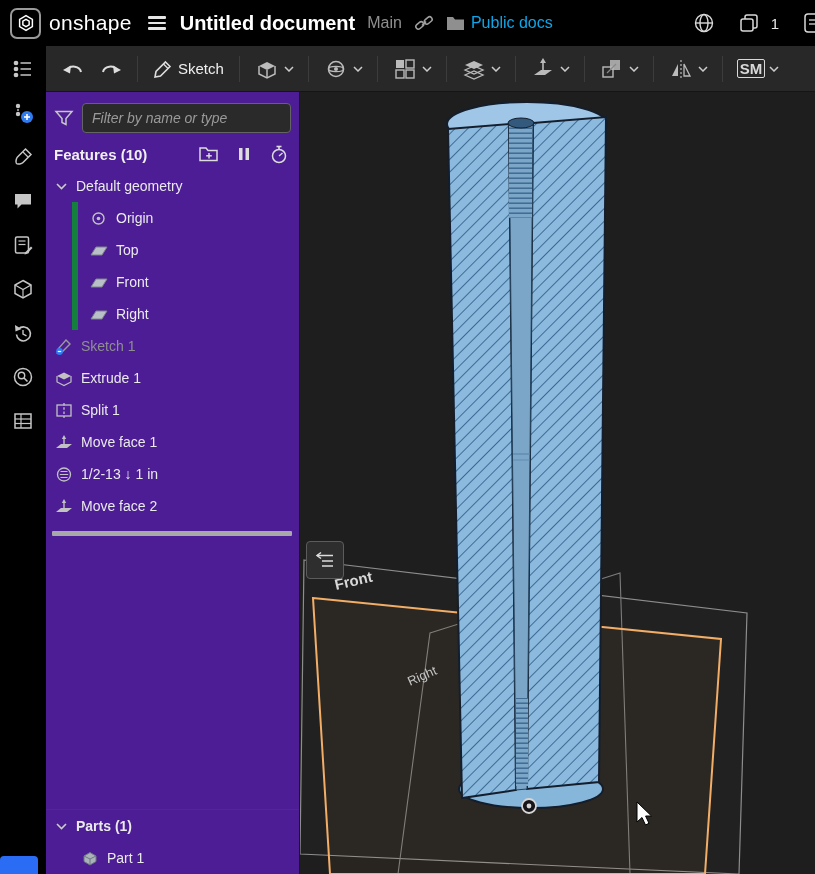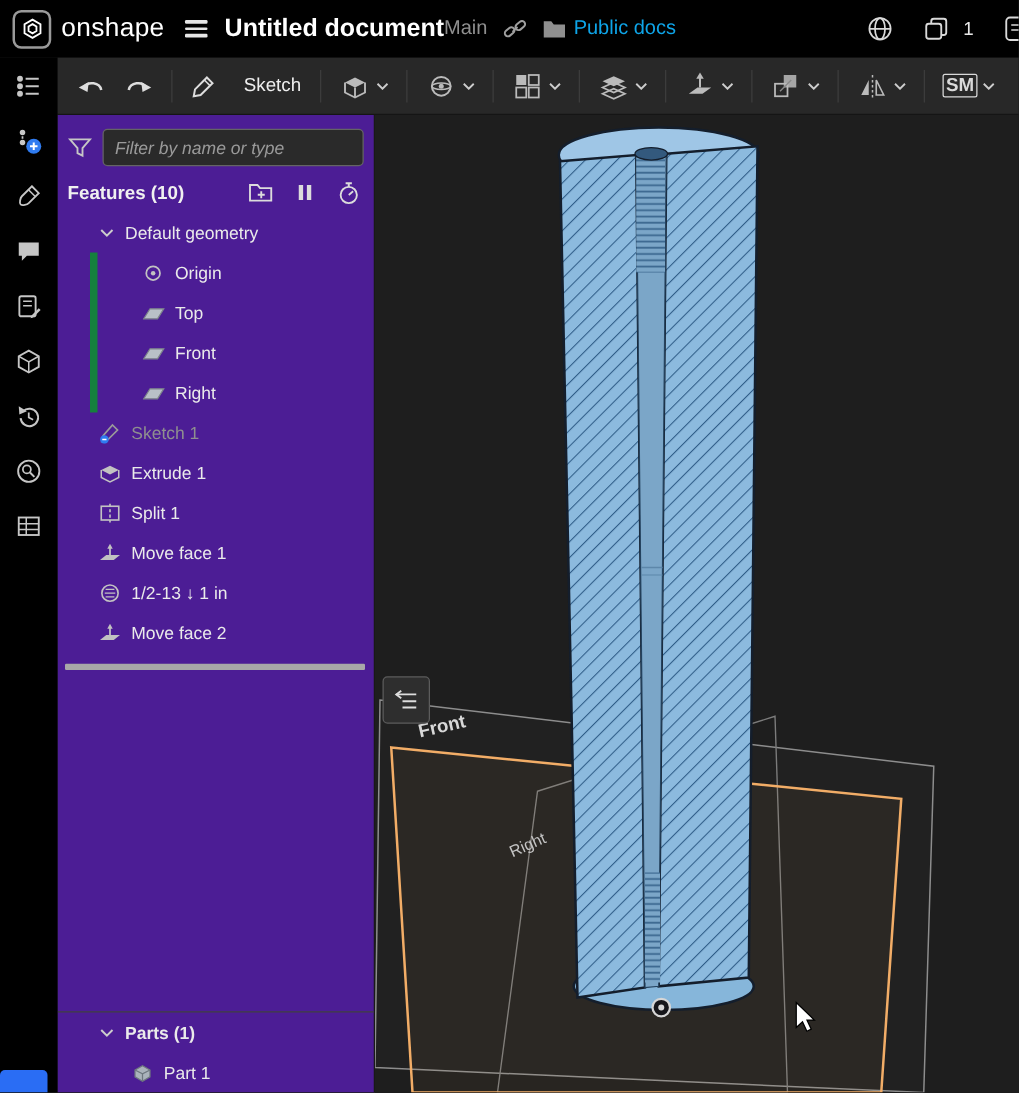--- a/index.html
+++ b/index.html
@@ -9,31 +9,31 @@
 
   
   .topbar { position:absolute; left:0; top:0; width:815px; height:46px; background:#000;
             display:flex; align-items:center; padding:0 0 0 10px; overflow:hidden; z-index:6; }
   .logo-box { width:31px; height:31px; border:2px solid #9a9a9a; border-radius:7px;
               display:flex; align-items:center; justify-content:center; flex:0 0 auto; }
   .brand { font-size:21px; color:#fff; margin-left:8px; letter-spacing:.3px; }
   .hamburger { margin-left:16px; display:flex; flex-direction:column; gap:3px; cursor:pointer; }
   .hamburger span { width:18px; height:2.5px; background:#e6e6e6; border-radius:1px; }
   .doc-title { margin-left:14px; font-size:20px; font-weight:700; color:#fff; white-space:nowrap; }
-  .branch { font-size:16px; color:#8f8f8f; }
+  .branch { margin-left:12px; font-size:16px; color:#8f8f8f; }
   .tb-ic { margin-left:12px; display:flex; align-items:center; }
   .location { margin-left:6px; font-size:16px; color:#0ea5e9; white-space:nowrap; }
   .tb-right { margin-left:auto; display:flex; align-items:center; gap:12px; padding-right:0; }
   .share-count { font-size:15px; color:#e6e6e6; }
   .edge-ic { margin-right:-12px; }
 
   
   .toolbar { position:absolute; left:46px; top:46px; width:769px; height:46px; background:#282828;
              display:flex; align-items:center; padding:0 6px 0 10px; gap:4px; border-bottom:1px solid #151515; z-index:5; }
-  .tbtn { display:flex; align-items:center; gap:22px; padding:5px 6px; border-radius:3px; cursor:pointer; }
+  .tbtn { display:flex; align-items:center; gap:5px; padding:5px 6px; border-radius:3px; cursor:pointer; }
   .sketch-label { font-size:15px; color:#efefef; }
   .vsep { width:1px; height:26px; background:#3c3c3c; margin:0 5px; flex:0 0 auto; }
   .tgroup { display:flex; align-items:center; gap:4px; padding:4px 5px; border-radius:3px; cursor:pointer; }
   .sm-badge { min-width:22px; height:19px; border:1.5px solid #d9d9d9; border-radius:2px; color:#d9d9d9;
               font-size:15px; font-weight:700; display:flex; align-items:center; justify-content:center; padding:0 2px; }
 
   
   .iconstrip { position:absolute; left:0; top:46px; width:46px; height:828px; background:#000;
                display:flex; flex-direction:column; align-items:center; padding-top:12px; gap:22px; z-index:5; }
   .strip-ic { width:24px; height:22px; display:flex; align-items:center; justify-content:center; cursor:pointer; }
@@ -44,21 +44,21 @@
   .panel { position:absolute; left:46px; top:92px; width:254px; height:782px; background:#4c1d95;
            border-right:1px solid #191919; display:flex; flex-direction:column; z-index:4; }
   .filter-row { display:flex; align-items:center; gap:8px; padding:11px 8px 9px 8px; }
   .filter-input { flex:1; height:30px; background:#2a2a2a; border:1px solid #646464; border-radius:4px;
                   color:#e6e6e6; font-size:14px; padding:0 9px; outline:none; }
   .filter-input::placeholder { color:#9a9a9a; font-style:italic; }
   .features-header { display:flex; align-items:center; padding:2px 10px 6px 8px; }
   .features-title { font-size:15px; font-weight:700; color:#f0f0f0; }
   .fh-icons { margin-left:auto; display:flex; align-items:center; gap:15px; }
   .fh-icons .strip-ic { width:20px; height:20px; }
-  .row { display:flex; align-items:center; height:32px; padding-left:8px; gap:8px; cursor:pointer;margin-left:24px; }
+  .row { display:flex; align-items:center; height:32px; padding-left:8px; gap:8px; cursor:pointer; }
   .row-label { font-size:14px; color:#eaeaea; white-space:nowrap; }
   .muted .row-label { color:#8f8f8f; }
   .chev-box { width:14px; display:flex; justify-content:center; }
   .ficon { width:19px; display:flex; justify-content:center; }
   .tree-children { border-left:6px solid #15803d; margin-left:26px; }
   .tree-children .row { padding-left:11px; }
   .rollback-bar { height:5px; background:#a8a8a8; margin:9px 7px 2px 6px; border-radius:1px; cursor:row-resize; }
   .tree-filler { flex:1; }
   .parts-divider { border-top:1px solid #404040; }
   .parts-section .row { height:32px; }

